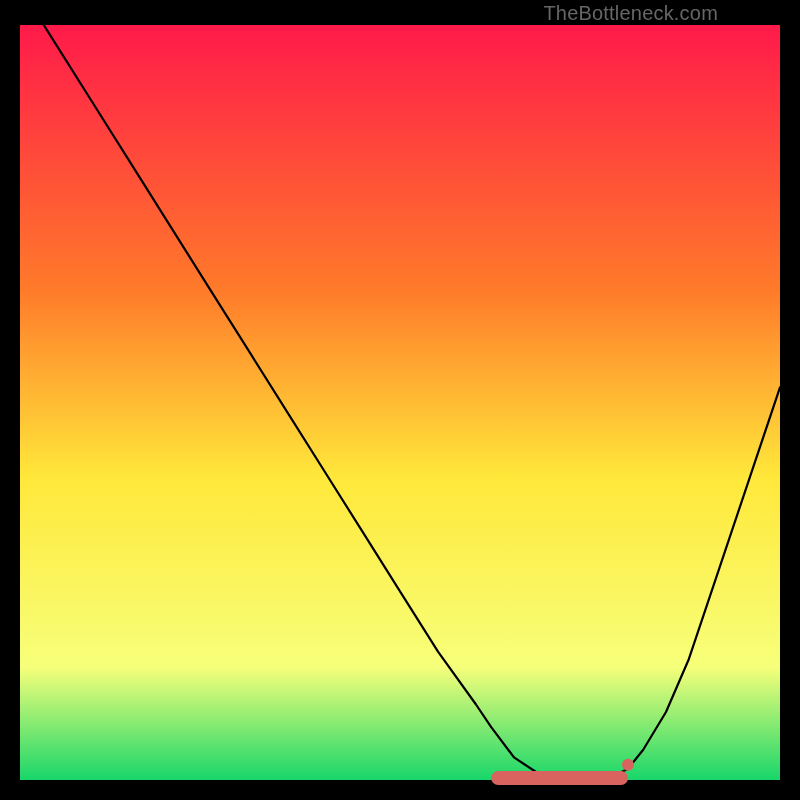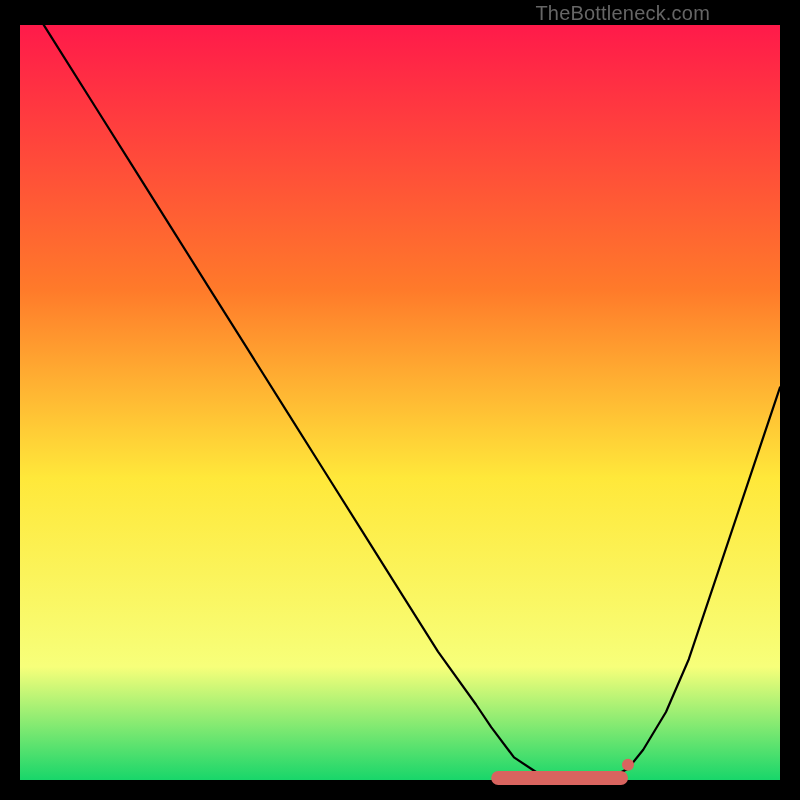--- a/index.html
+++ b/index.html
@@ -8,20 +8,21 @@
     width: 800px;
     height: 800px;
     background: #000000;
     overflow: hidden;
   }
   .stage {
     position: relative;
     width: 720px;
     height: 800px;
     background: #000000;
+    padding-left: 8px;
   }
   .watermark {
     position: absolute;
     top: 2px;
     right: 10px;
     font-family: Arial, Helvetica, sans-serif;
     font-size: 20px;
     color: #666666;
     font-weight: 400;
     letter-spacing: 0.2px;

